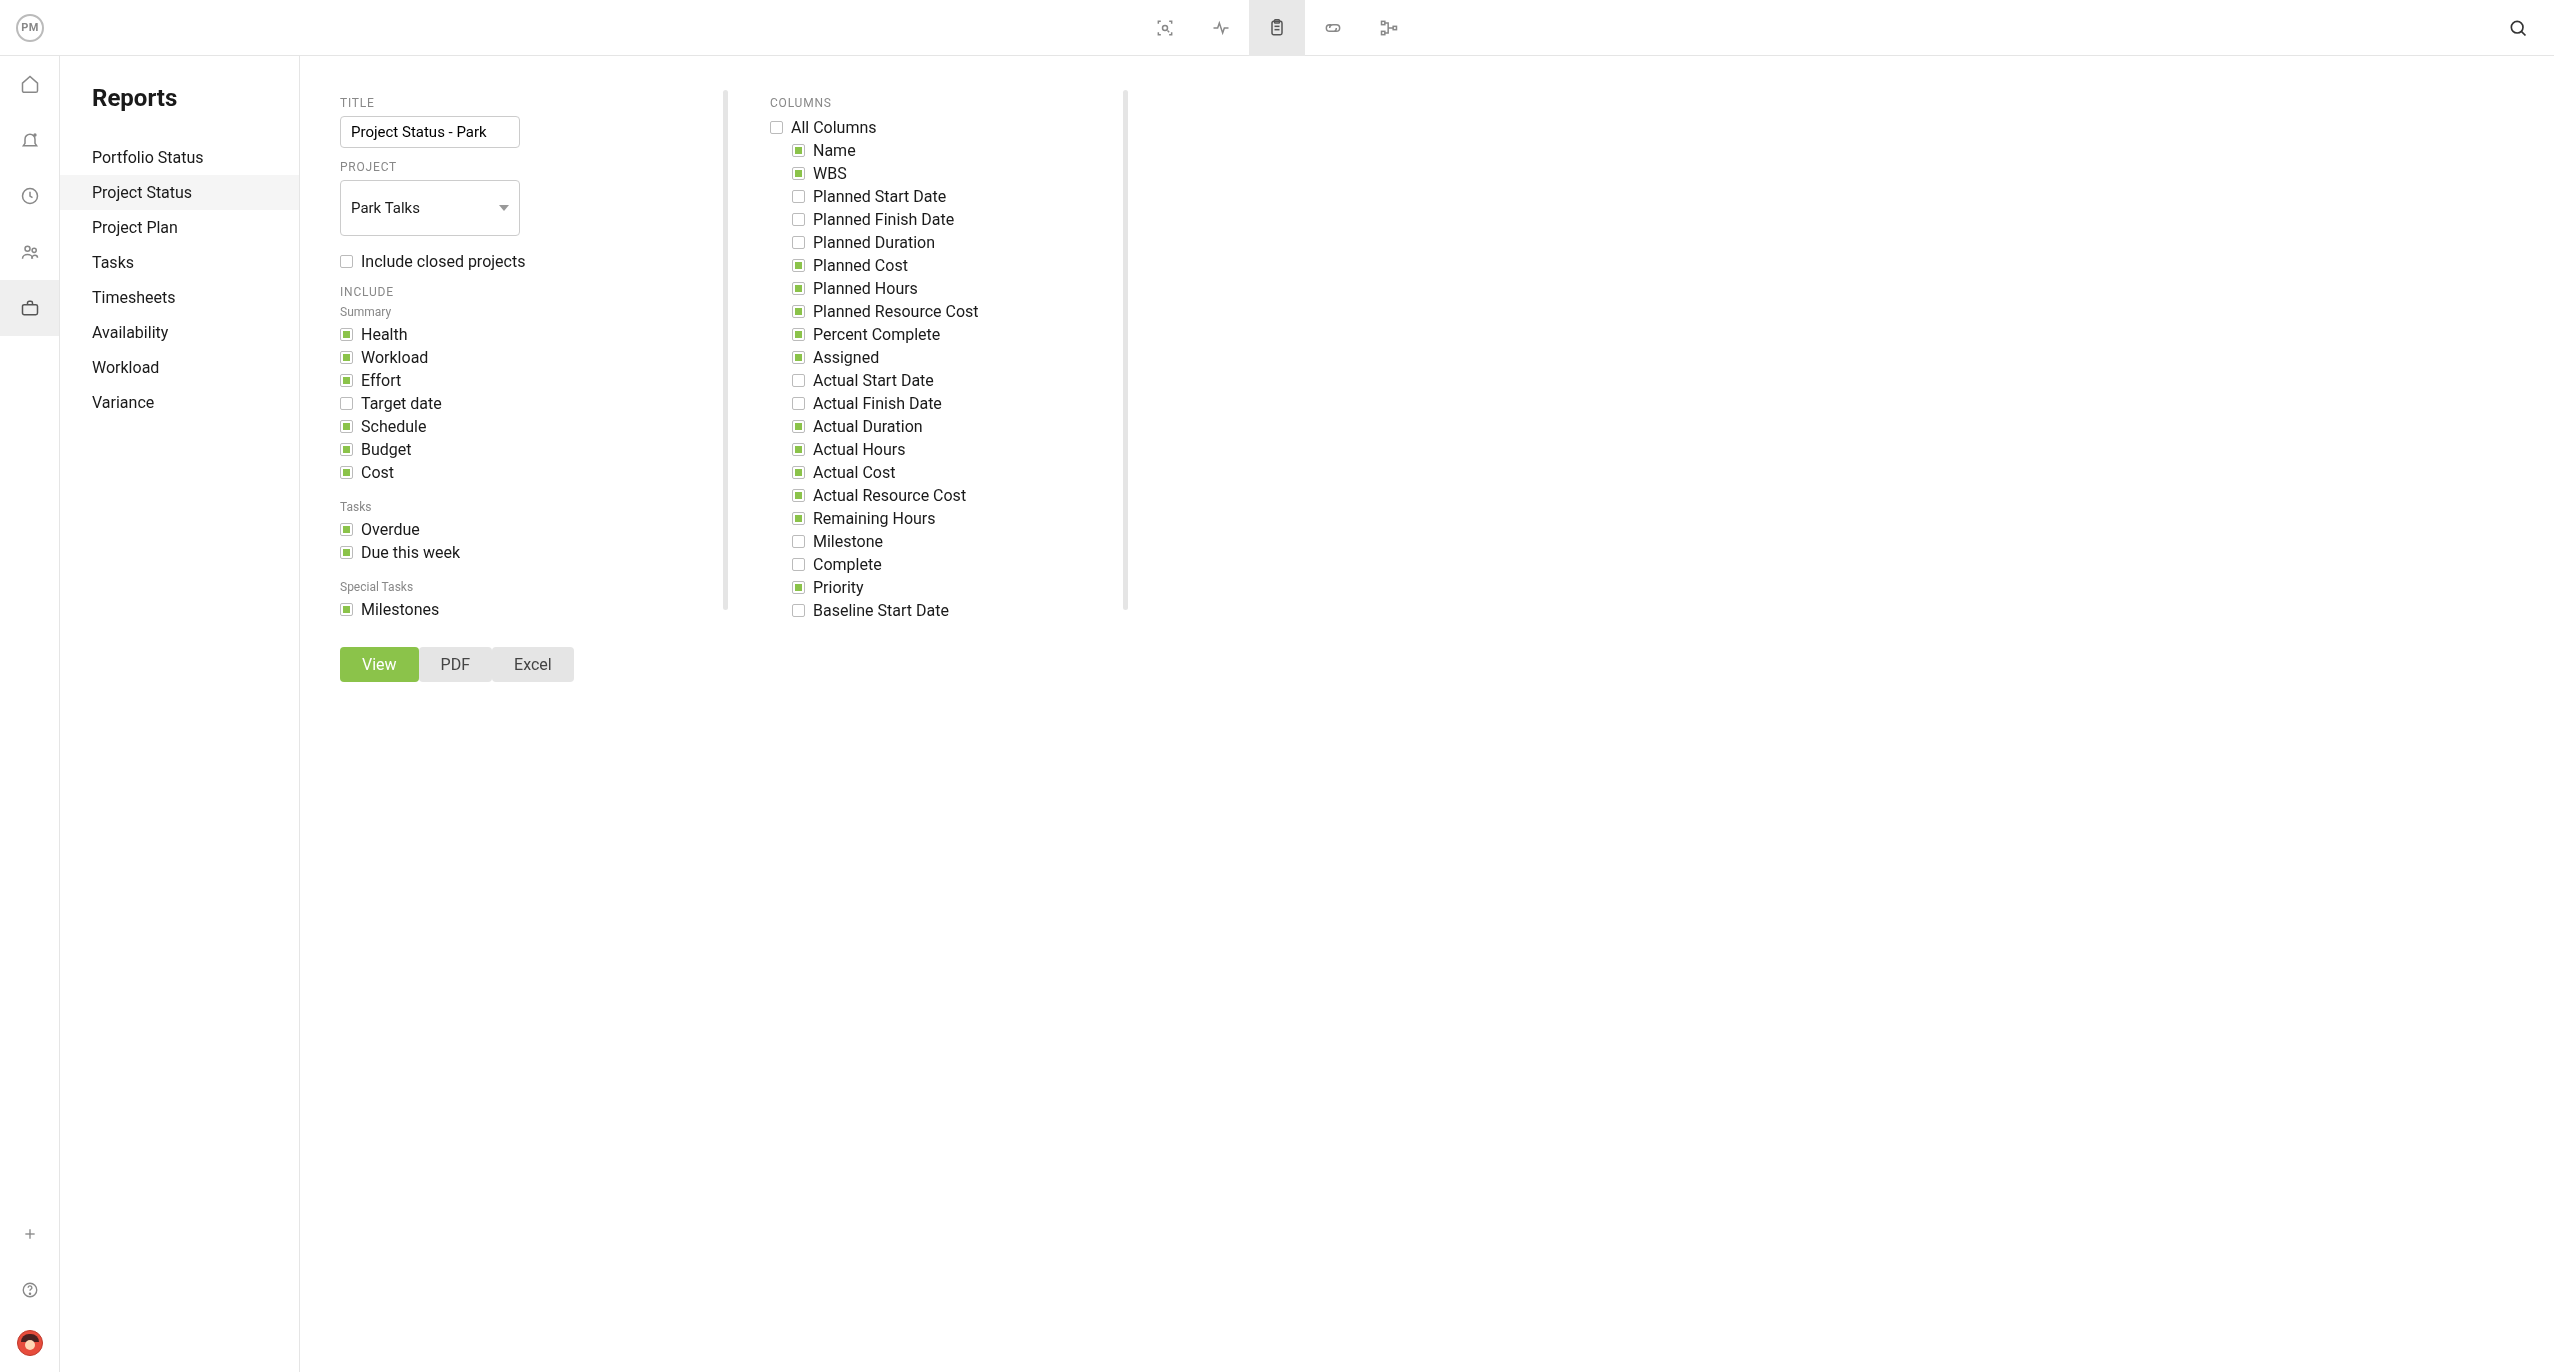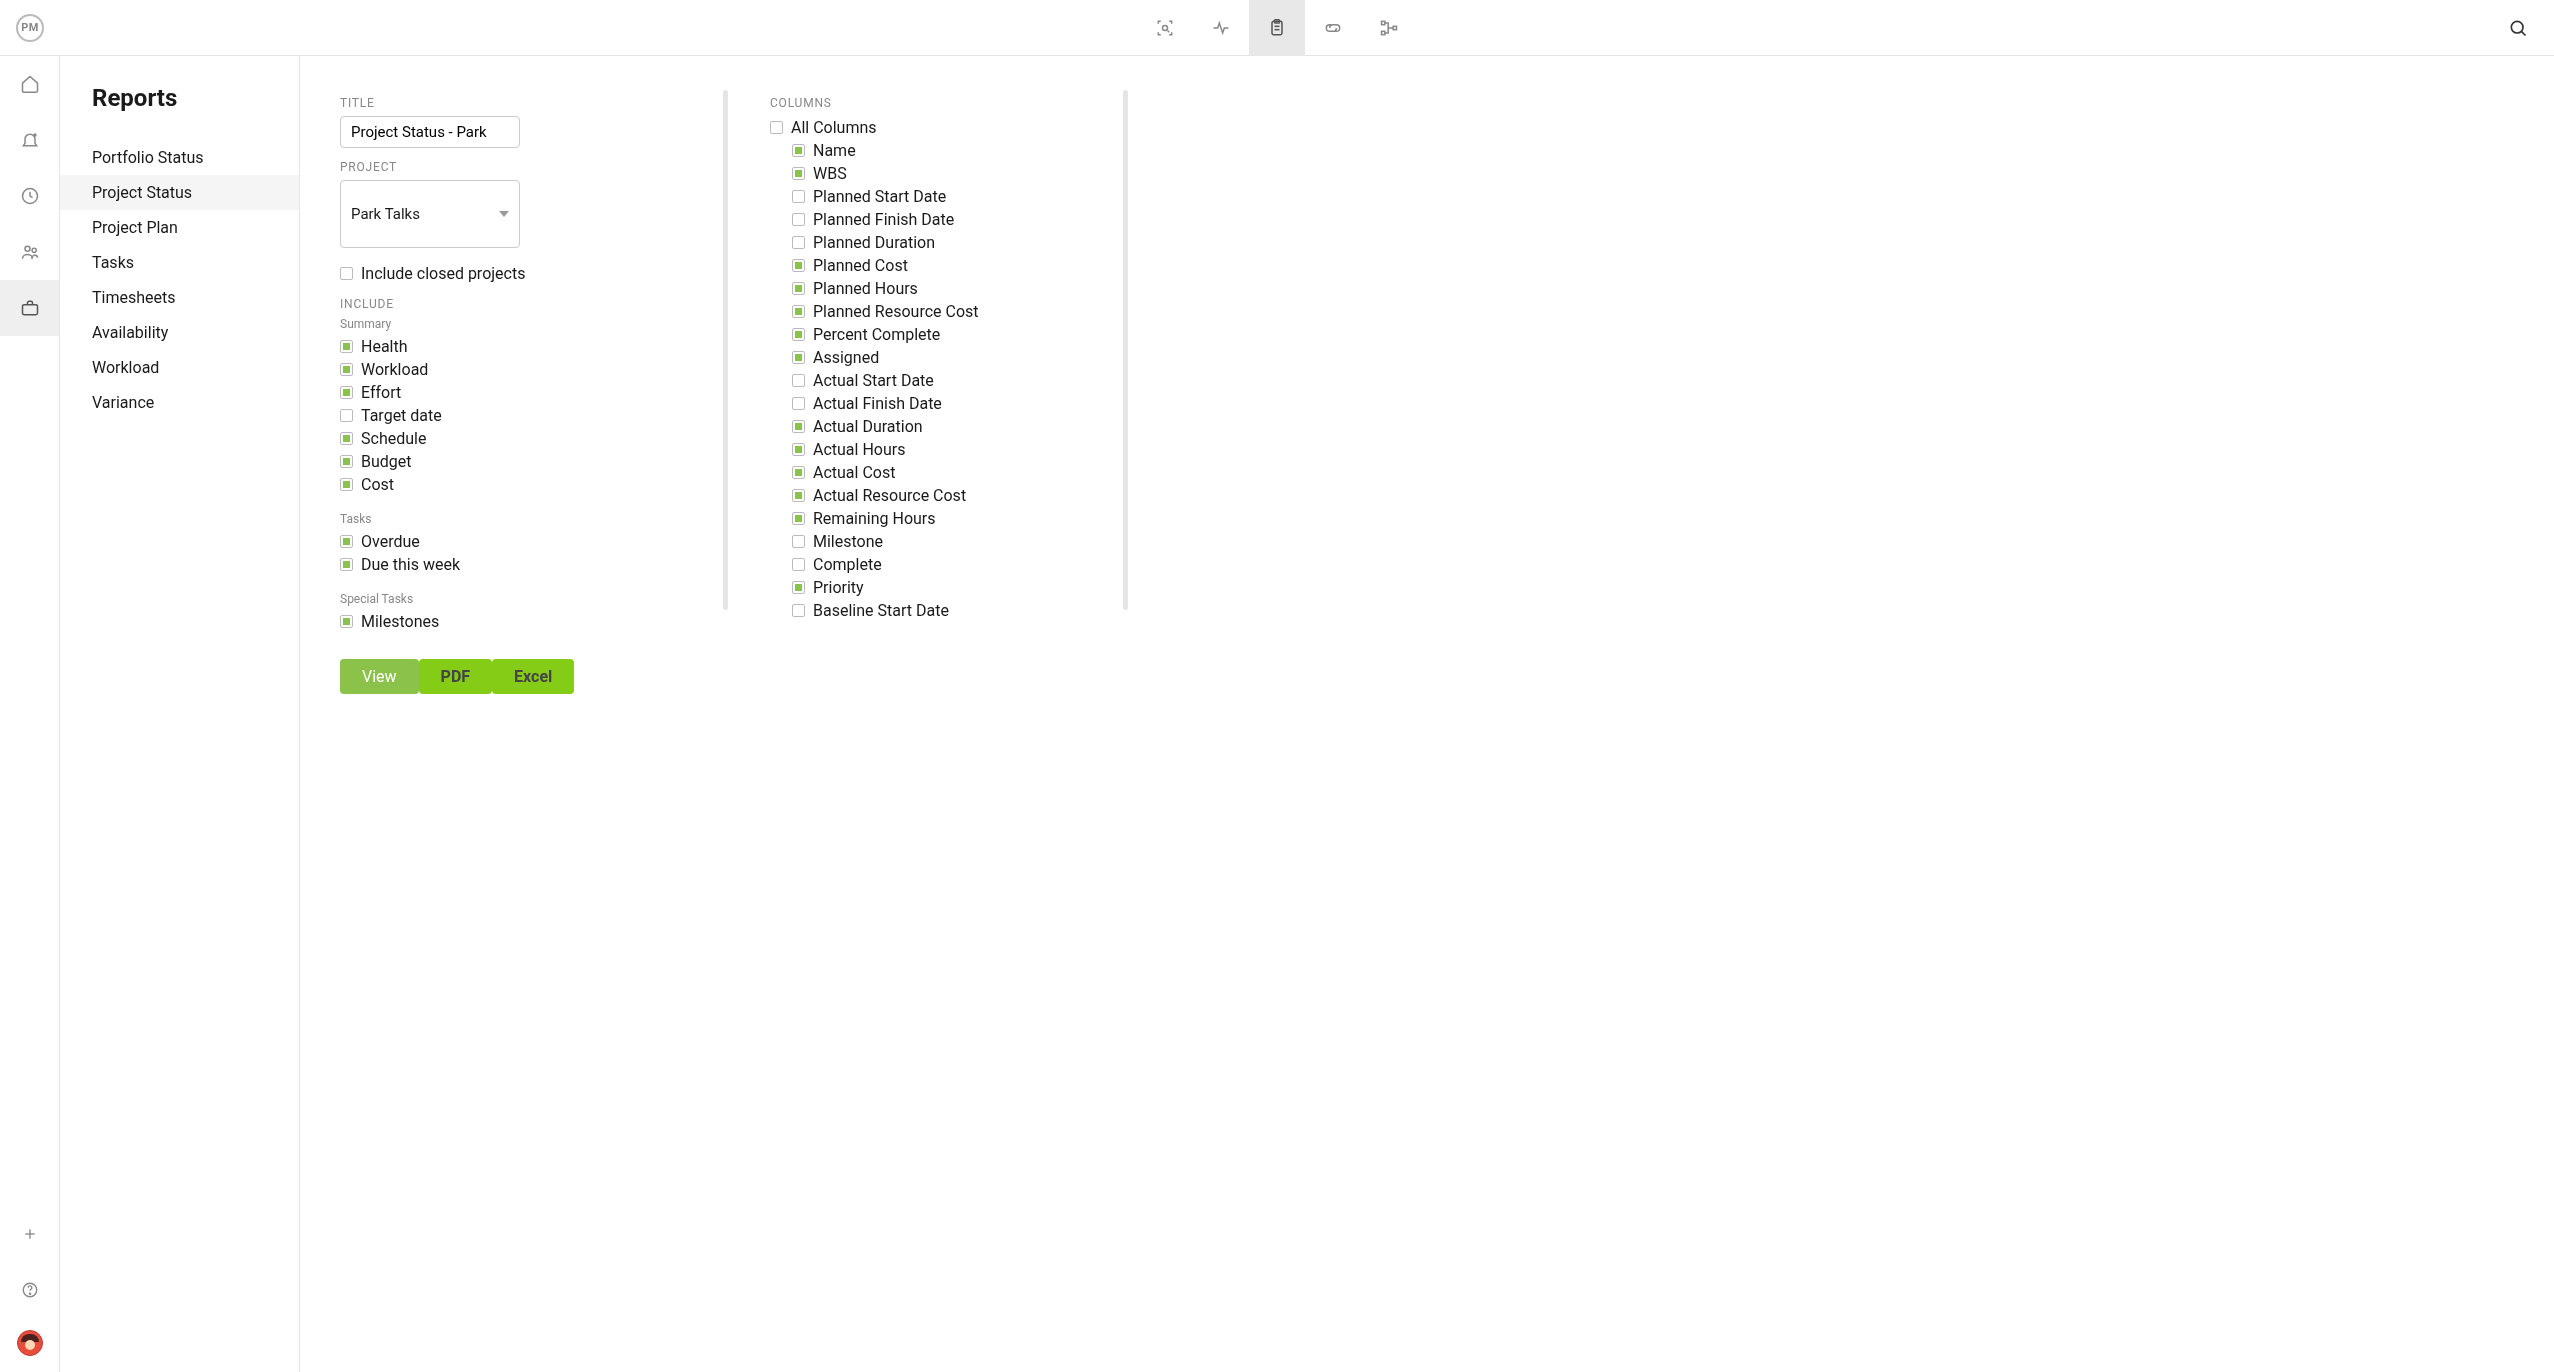--- a/index.html
+++ b/index.html
@@ -177,21 +177,21 @@
     font-size: 15px;
     width: 180px;
     font-family: inherit;
   }
   .select-wrap {
     border: 1px solid #ccc;
     border-radius: 4px;
     width: 180px;
     display: flex;
     align-items: center;
-    padding: 24px 10px;
+    padding: 18px 10px;
     font-size: 15px;
     justify-content: space-between;
     cursor: pointer;
     margin-bottom: 14px;
   }
   .chevron-down {
     width: 0; height: 0;
     border-left: 5px solid transparent;
     border-right: 5px solid transparent;
     border-top: 6px solid #999;
@@ -229,23 +229,22 @@
     border-radius: 4px;
     font-size: 16px;
     cursor: pointer;
     font-family: inherit;
   }
   .btn-primary {
     background: var(--green);
     color: #fff;
   }
   .btn-secondary {
-    background: #84cc16;
+    background: #e5e5e5;
     color: #444;
-    font-weight: bold;
   }
   svg { display: block; }
 </style>
 </head>
 <body>
 
 <div class="topbar">
   <div class="logo">
     <div class="logo-circle">PM</div>
   </div>

